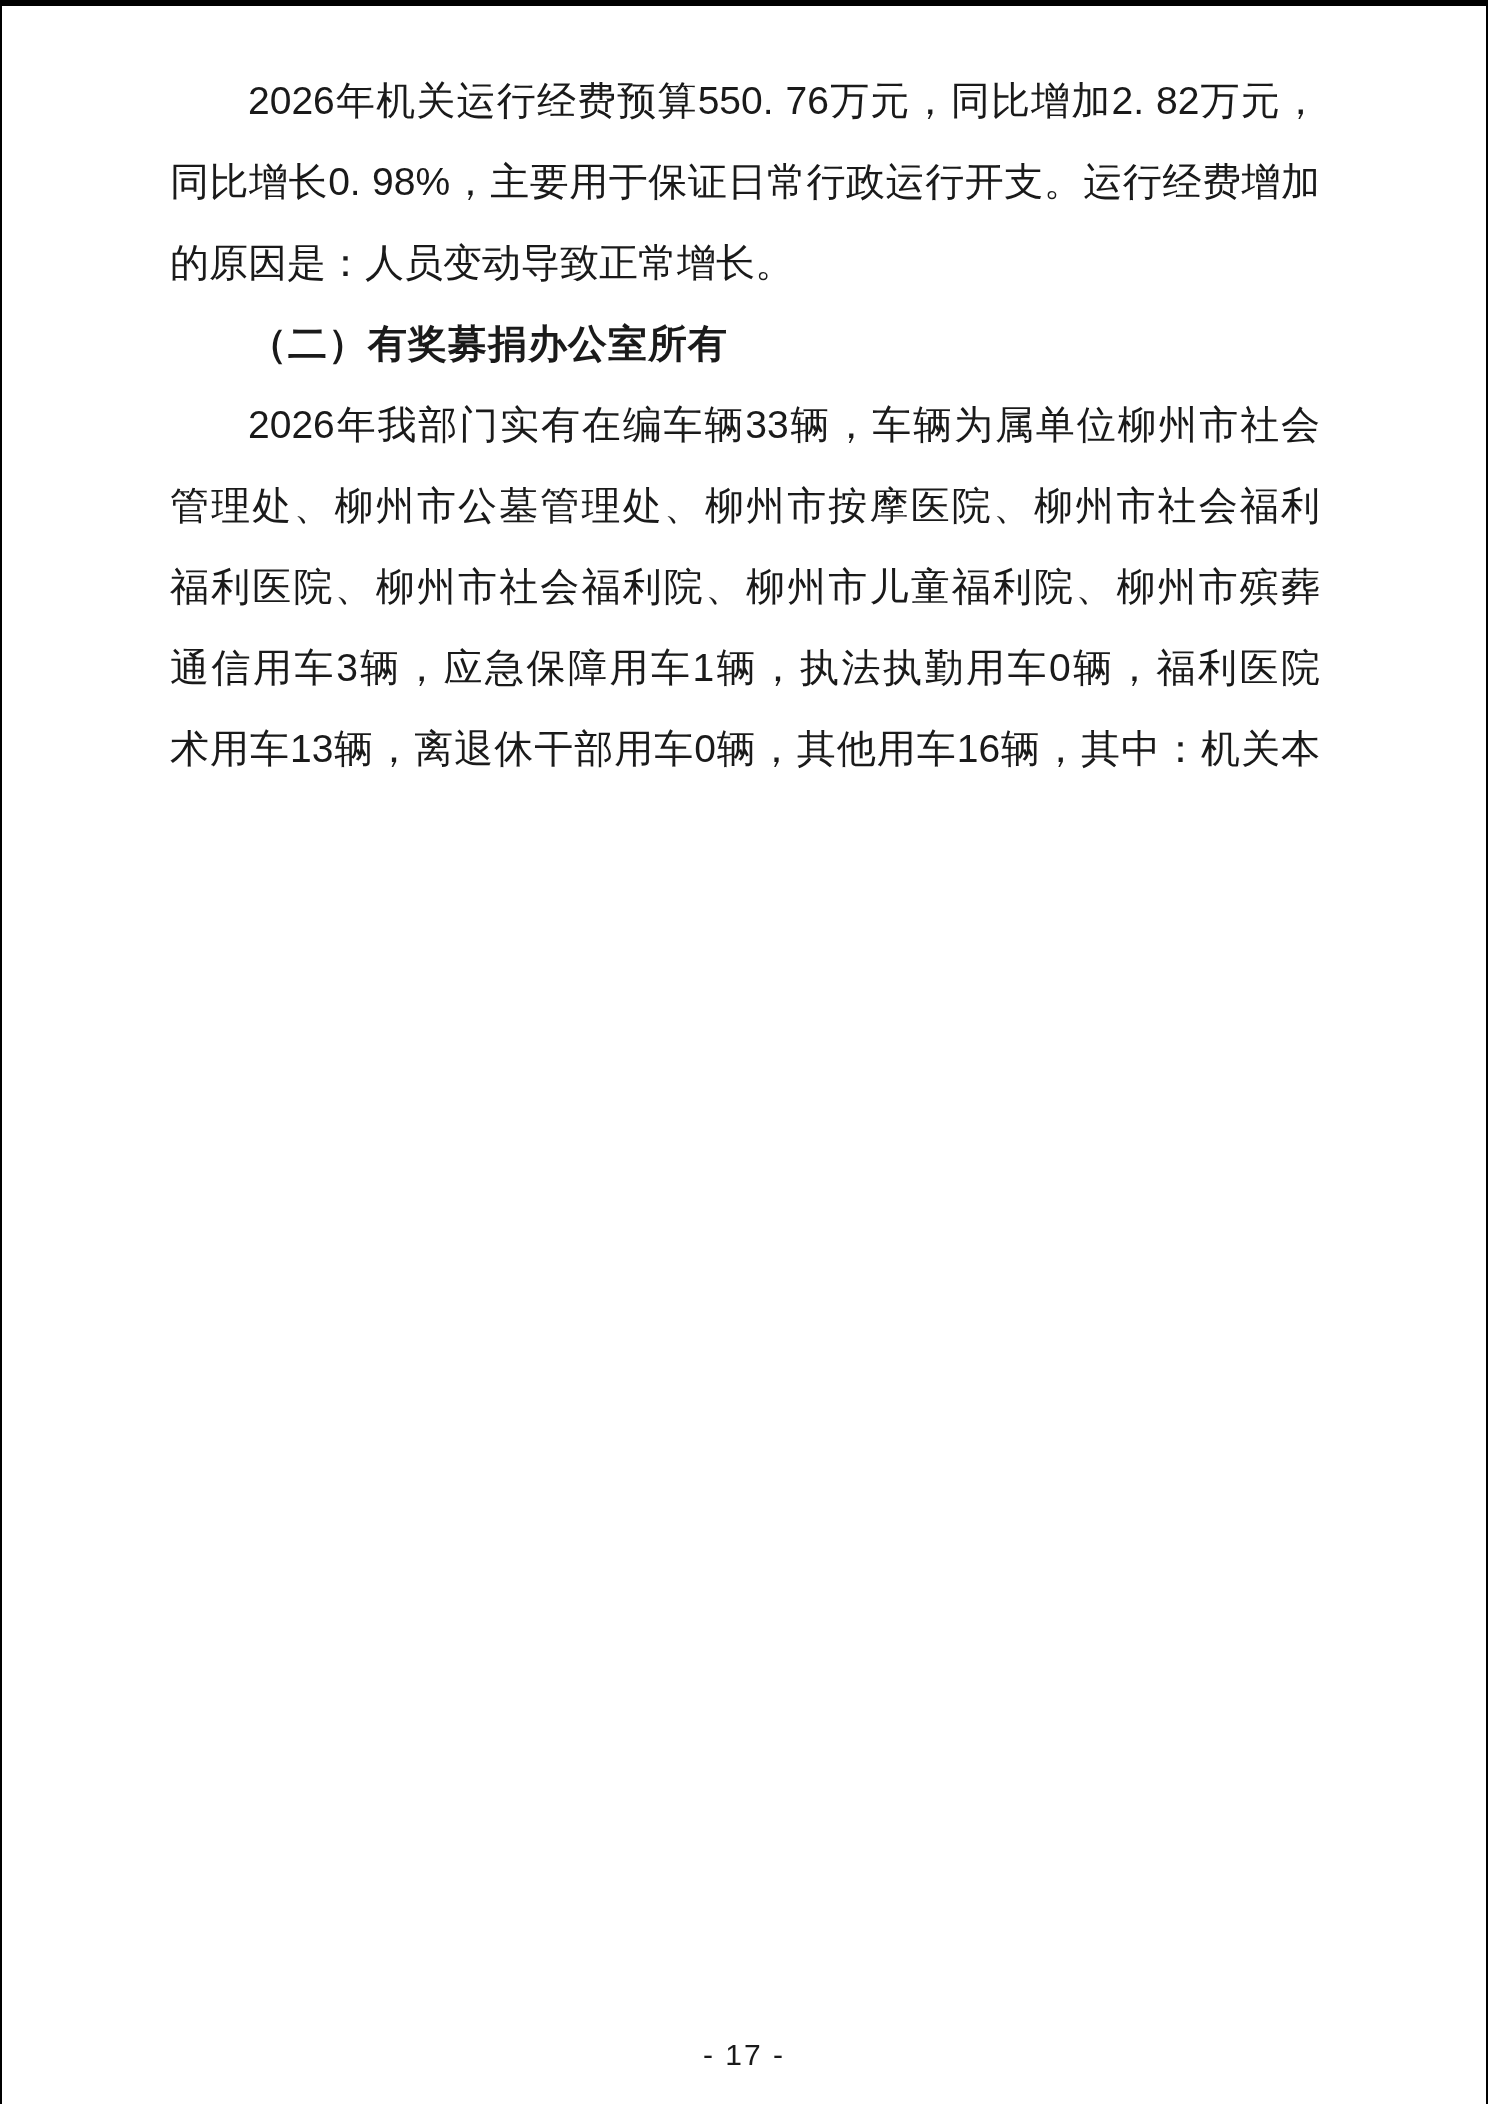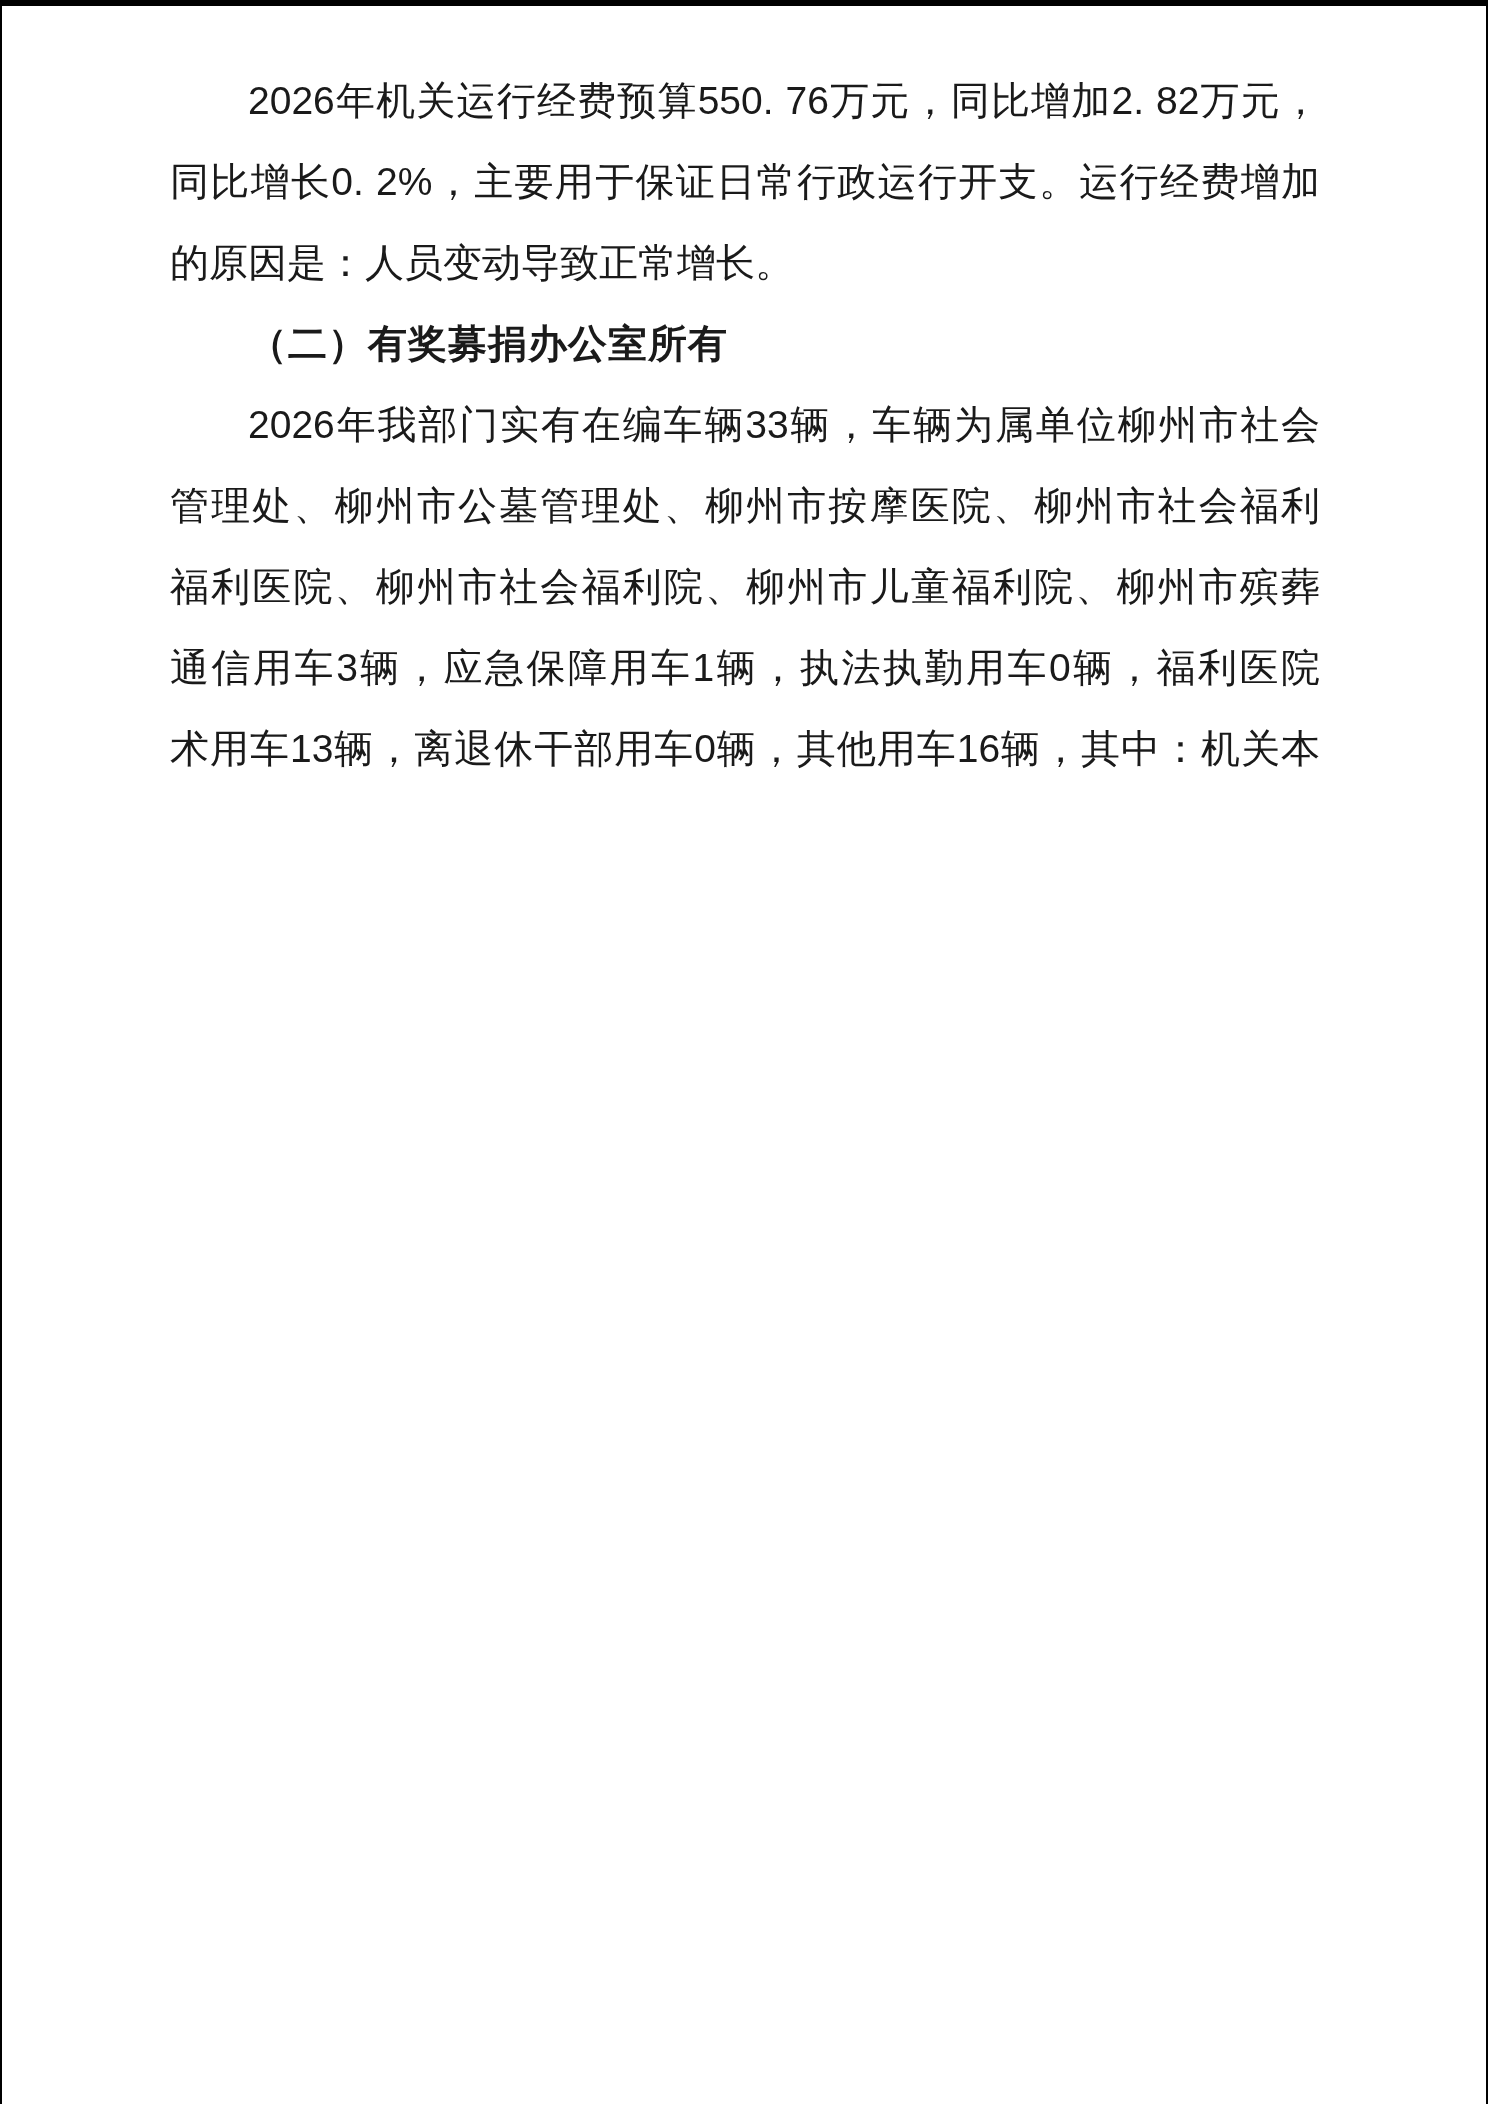--- a/index.html
+++ b/index.html
@@ -77,25 +77,26 @@
 </head>
 <body>
 
 <div class="page">
   <div class="scan-top"></div>
   <div class="scan-left"></div>
   <div class="scan-right"></div>
 
   <div class="content">
     <div class="line first">2026年机关运行经费预算550. 76万元，同比增加2. 82万元，</div>
-    <div class="line">同比增长0. 2%，主要用于保证日常行政运行开支。运行经费增加</div>
+    <div class="line">同比增长0. 98%，主要用于保证日常行政运行开支。运行经费增加</div>
     <div class="line last">的原因是：人员变动导致正常增长。</div>
 
     <div class="line first heading">（二）有奖募捐办公室所有</div>
 
     <div class="line first">2026年我部门实有在编车辆33辆，车辆为属单位柳州市社会</div>
     <div class="line">管理处、柳州市公墓管理处、柳州市按摩医院、柳州市社会福利</div>
     <div class="line">福利医院、柳州市社会福利院、柳州市儿童福利院、柳州市殡葬</div>
     <div class="line">通信用车3辆，应急保障用车1辆，执法执勤用车0辆，福利医院</div>
     <div class="line">术用车13辆，离退休干部用车0辆，其他用车16辆，其中：机关本</div>
   </div>
 
+  <div class="page-number">- 17 -</div>
 </div>
 
 </body></html>

